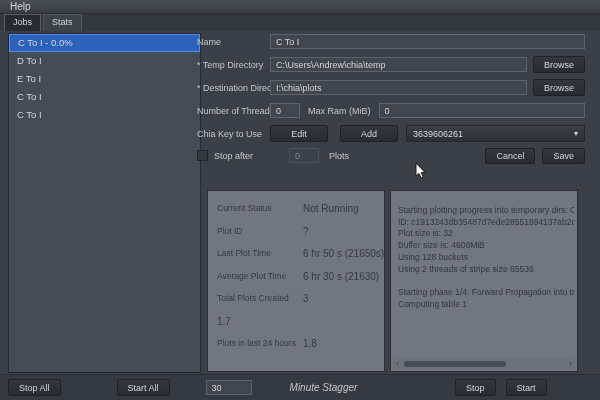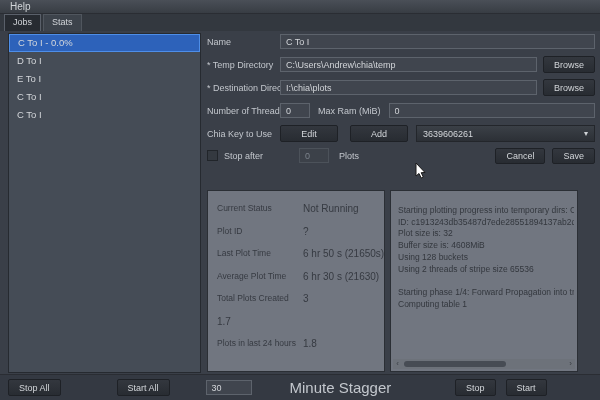--- a/index.html
+++ b/index.html
@@ -39,21 +39,21 @@
     background:#454c56; border:1px solid #262a30;
   }
   .job-item {
     height:18px; line-height:18px; padding:0 8px; font-size:9.5px; color:#d4d7db;
     white-space:nowrap; overflow:hidden;
   }
   .job-item.selected {
     background:#2d62ba; border:1px solid #4e8ee8; height:18px; line-height:16px;
   }
   
-  .form { position:absolute; left:207px; top:2px; width:388px; height:156px;text-decoration:underline; }
+  .form { position:absolute; left:197px; top:2px; width:388px; height:156px;text-decoration:underline; }
   .frow { position:absolute; left:0; width:388px; height:17px; display:flex; align-items:center; }
   .flabel { width:73px; flex:none; font-size:9px; color:#c3c7cd; white-space:nowrap; }
   .tinput {
     background:#40454e; border:1px solid #5d636c; color:#d2d5d9;
     font-size:9px; height:15px; padding:0 5px; outline:none;
     font-family:"Liberation Sans", sans-serif;
   }
   .tinput:disabled { color:#7b828b; background:#3c4149; border-color:#4c525a; }
   .grow { flex:1 1 auto; min-width:0; }
   .btn {
@@ -94,21 +94,21 @@
     position:absolute; left:2px; top:1px; width:62%; height:6px;
     background:#474c54; border-radius:3px;
   }
   
   .bottombar {
     position:absolute; left:0; top:374px; width:600px; height:26px;
     background:#343942; border-top:1px solid #2a2d33;
     display:flex; align-items:center; padding:0 8px;gap:24px;
   }
   .bottombar .gap { width:8px; flex:none; }
-  .stagger-label { font-size:15px; color:#c3c7cd; margin-left:14px; }
+  .stagger-label { font-size:10px; color:#c3c7cd; margin-left:14px;font-style:italic; }
   .rightbtns { position:absolute; left:455px; top:4px; display:flex; }
   
   .cursor { position:absolute; left:415px; top:162px; width:12px; height:18px; pointer-events:none; }
 </style>
 </head>
 <body>
 
 <div class="menubar">
   <span class="menu-item">Help</span>
 </div>

